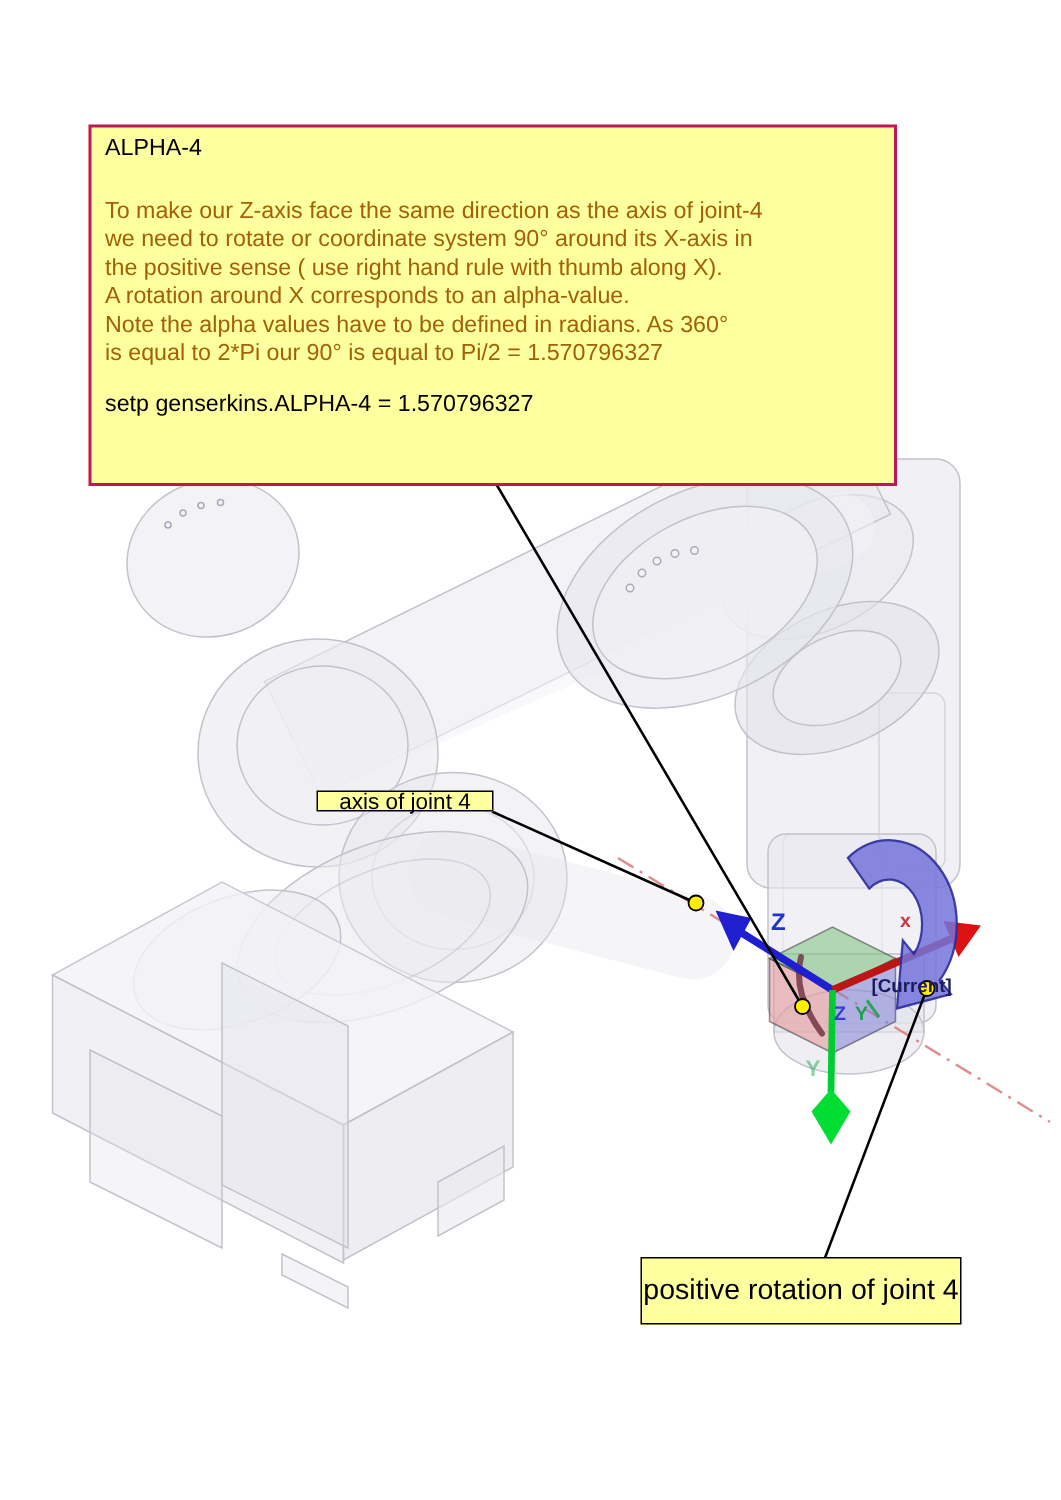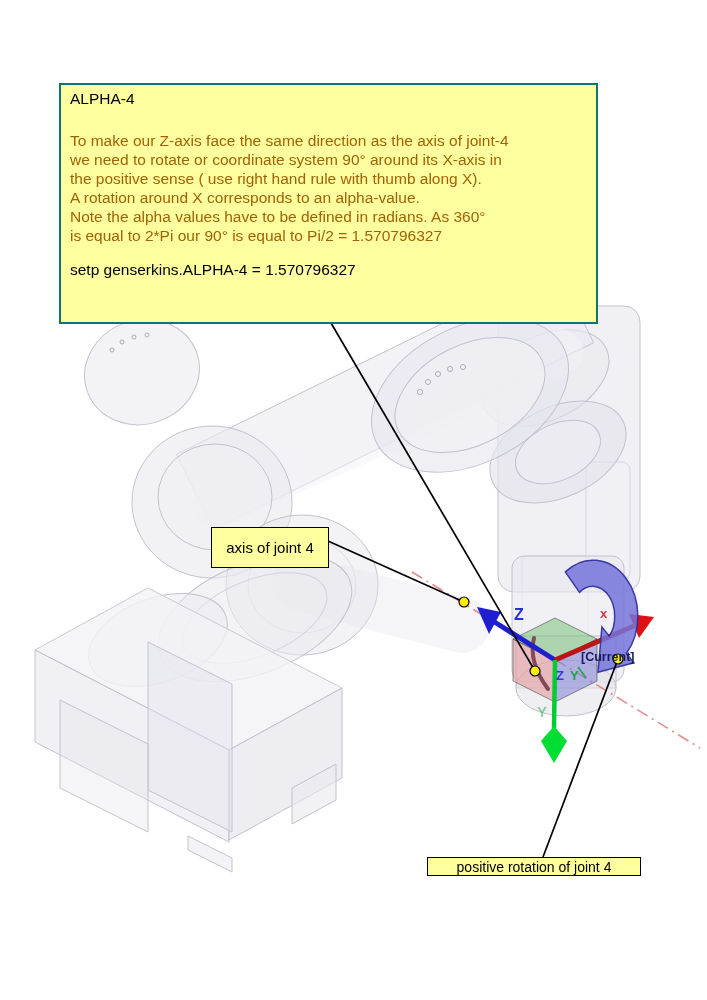--- a/index.html
+++ b/index.html
@@ -1,30 +1,30 @@
 <!DOCTYPE html>
 <html><head>
 <meta charset="utf-8">
 <style>
   html,body{margin:0;padding:0;background:#ffffff;}
   body{width:707px;height:1000px;position:relative;overflow:hidden;
        font-family:"Liberation Sans", sans-serif;}
   #stage{position:absolute;left:0;top:0;width:707px;height:1000px;}
   svg{position:absolute;left:0;top:0;}
   .note{position:absolute;left:59px;top:83px;width:539px;height:241px;
-        background:#feff9e;border:2px solid #0f766e;box-sizing:border-box;}
+        background:#feff9e;border:2px solid #be185d;box-sizing:border-box;}
   .note-title{position:absolute;left:9px;top:5px;font-size:15.5px;color:#000;}
   .note-body{position:absolute;left:9px;top:46px;font-size:15.5px;line-height:19px;
              color:#a16207;white-space:pre-line;width:520px;}
   .note-command{position:absolute;left:9px;top:176px;font-size:15.5px;color:#000;}
   .callout{position:absolute;background:#feff9e;border:1.6px solid #000;
            box-sizing:border-box;display:flex;align-items:center;justify-content:center;
            color:#000;}
-  .callout.axis{left:211px;top:527px;width:118px;height:41px;font-size:15px;}
-  .callout.rot{left:427px;top:857px;width:214px;height:19px;font-size:14px;}
+  .callout.axis{left:211px;top:527px;width:118px;height:14px;font-size:15px;}
+  .callout.rot{left:427px;top:838px;width:214px;height:45px;font-size:19px;}
 </style>
 </head>
 <body>
 
 <div id="stage">
 
 <svg width="707" height="1000" viewBox="0 0 707 1000">
 
   <g stroke="#c2c2cd" stroke-width="1">
 

